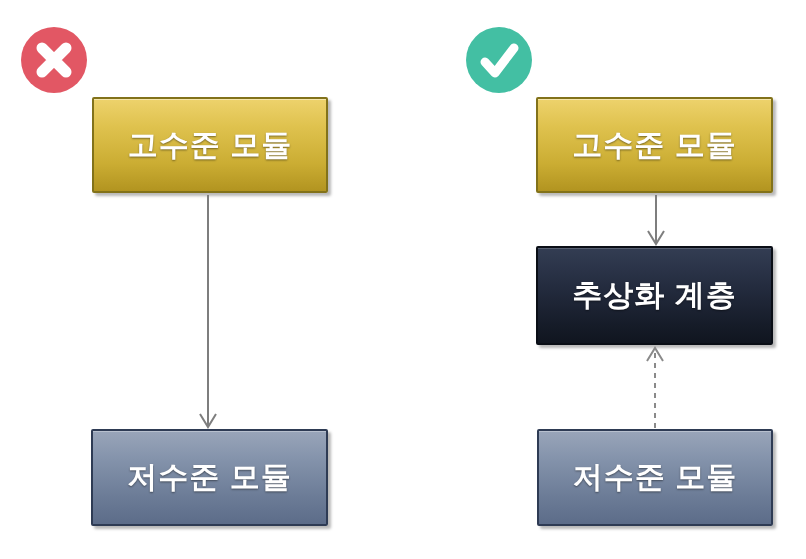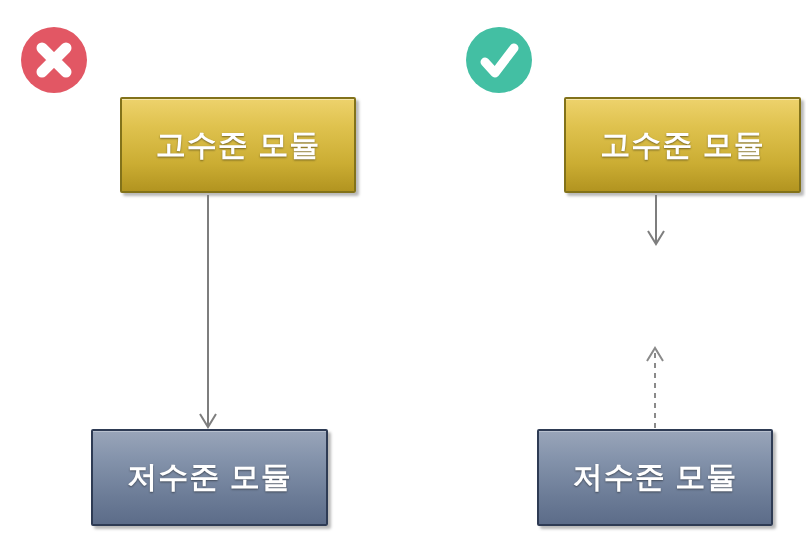--- a/index.html
+++ b/index.html
@@ -31,21 +31,20 @@
     letter-spacing: 1px;
     text-shadow: 0 1px 2px rgba(0,0,0,0.45);
     border-radius: 2px;
     box-sizing: border-box;
     box-shadow: 3px 3px 3px rgba(0,0,0,0.28);
   }
   .node-gold {
     background: linear-gradient(180deg, #EDD26C 0%, #DFC24E 30%, #CBAD33 70%, #B29420 100%);
     border: 2px solid #82721A;
     box-shadow: 3px 3px 3px rgba(0,0,0,0.28), inset 0 1px 0 rgba(255,255,255,0.45);
-    margin-left: 28px;
   }
   .node-steel {
     background: linear-gradient(180deg, #99A5B9 0%, #8493AB 30%, #6C7C97 70%, #5C6C89 100%);
     border: 2px solid #2E3B54;
     box-shadow: 3px 3px 3px rgba(0,0,0,0.28), inset 0 1px 0 rgba(255,255,255,0.30);
     align-items: center;
   }
   .node-dark {
     background: linear-gradient(180deg, #333D53 0%, #242C3F 40%, #161C29 80%, #10151F 100%);
     border: 2px solid #0A0E16;
@@ -91,20 +90,23 @@
     <svg width="68" height="68" viewBox="0 0 68 68">
       <circle cx="34" cy="34" r="33" fill="#43BFA3"></circle>
       <path d="M20 36 L30 47 L49 22" stroke="#ffffff" stroke-width="9" stroke-linecap="round" stroke-linejoin="round" fill="none"></path>
     </svg>
   </div>
 
   <div class="node node-gold" id="node-right-high">
     <span>고수준 모듈</span>
   </div>
 
+  <div class="node node-dark" id="node-right-abs">
+    <span>추상화 계층</span>
+  </div>
 
   <div class="node node-steel" id="node-right-low">
     <span>저수준 모듈</span>
   </div>
 
   <svg class="arrows" viewBox="0 0 806 559">
 
     <g>
       <line x1="208" y1="195" x2="208" y2="426" stroke="#7E7E7E" stroke-width="2"></line>
       <polyline points="200,414 208,427 216,414" stroke="#7E7E7E" stroke-width="2" fill="none"></polyline>

